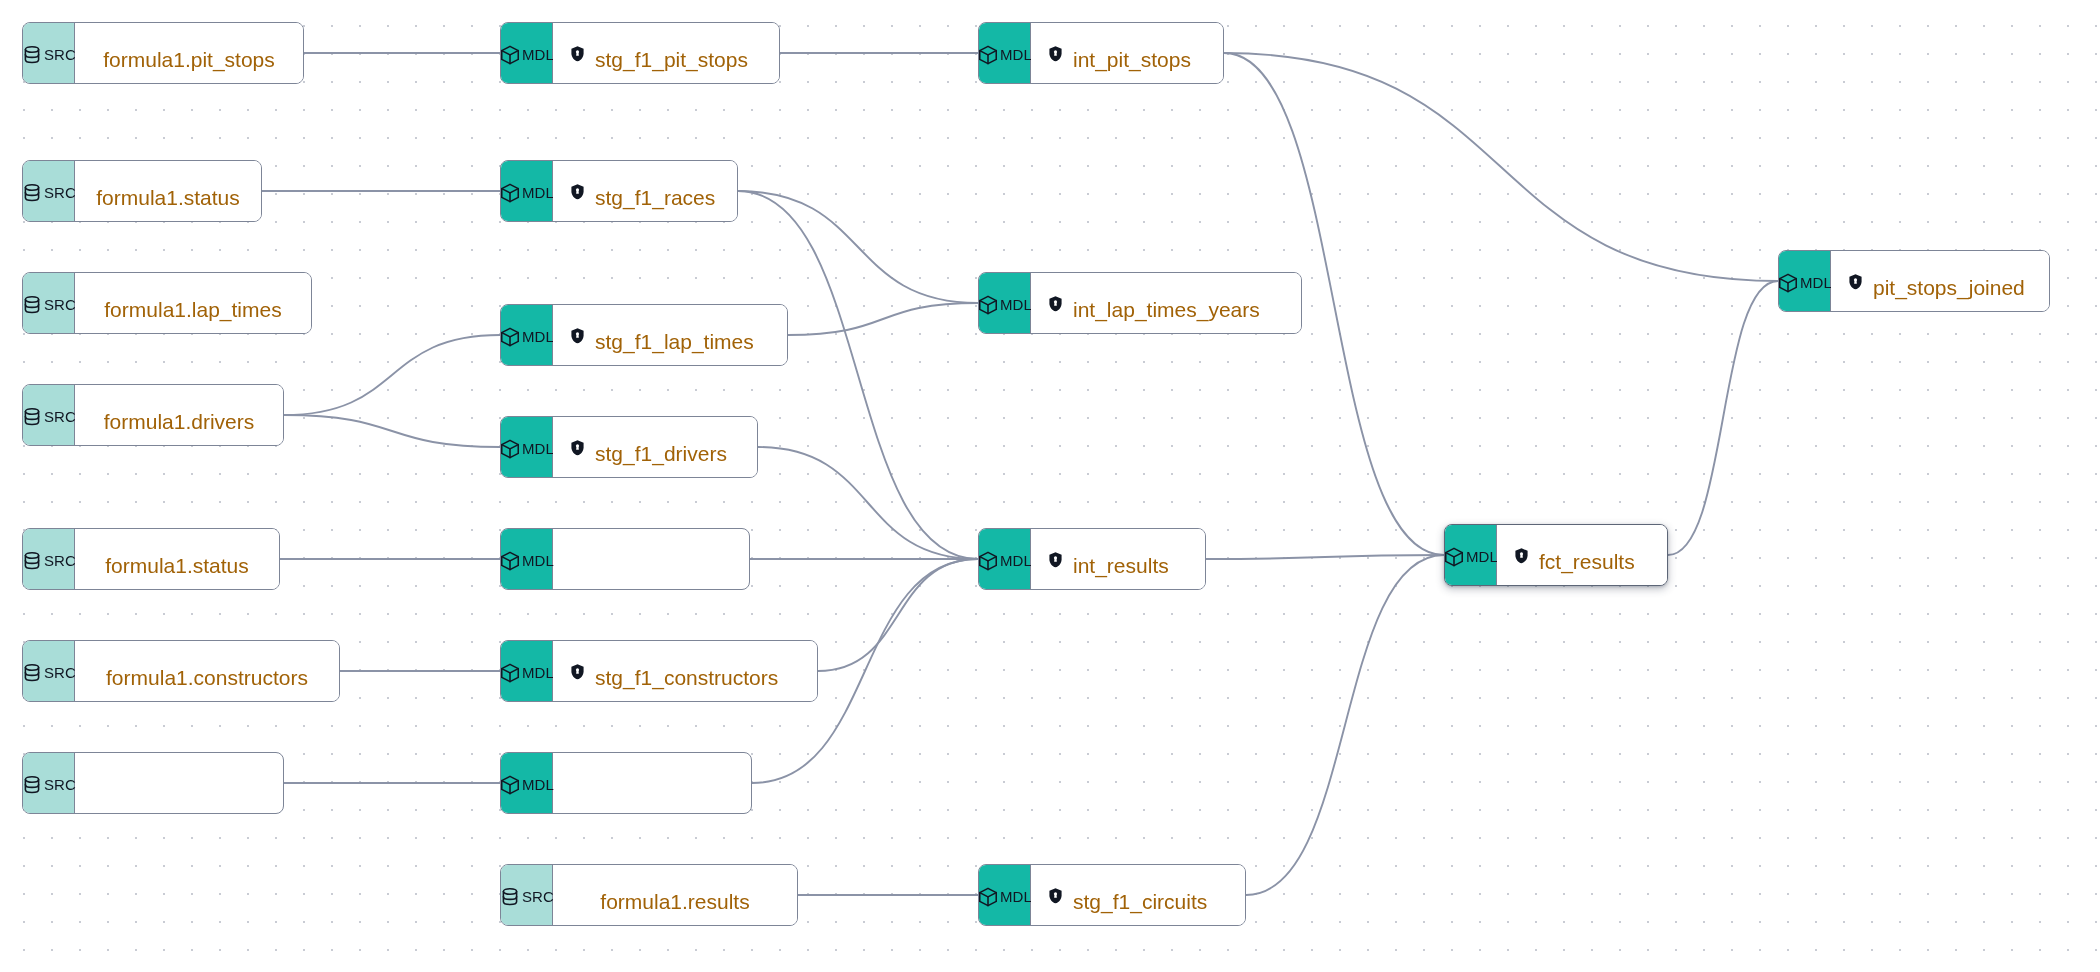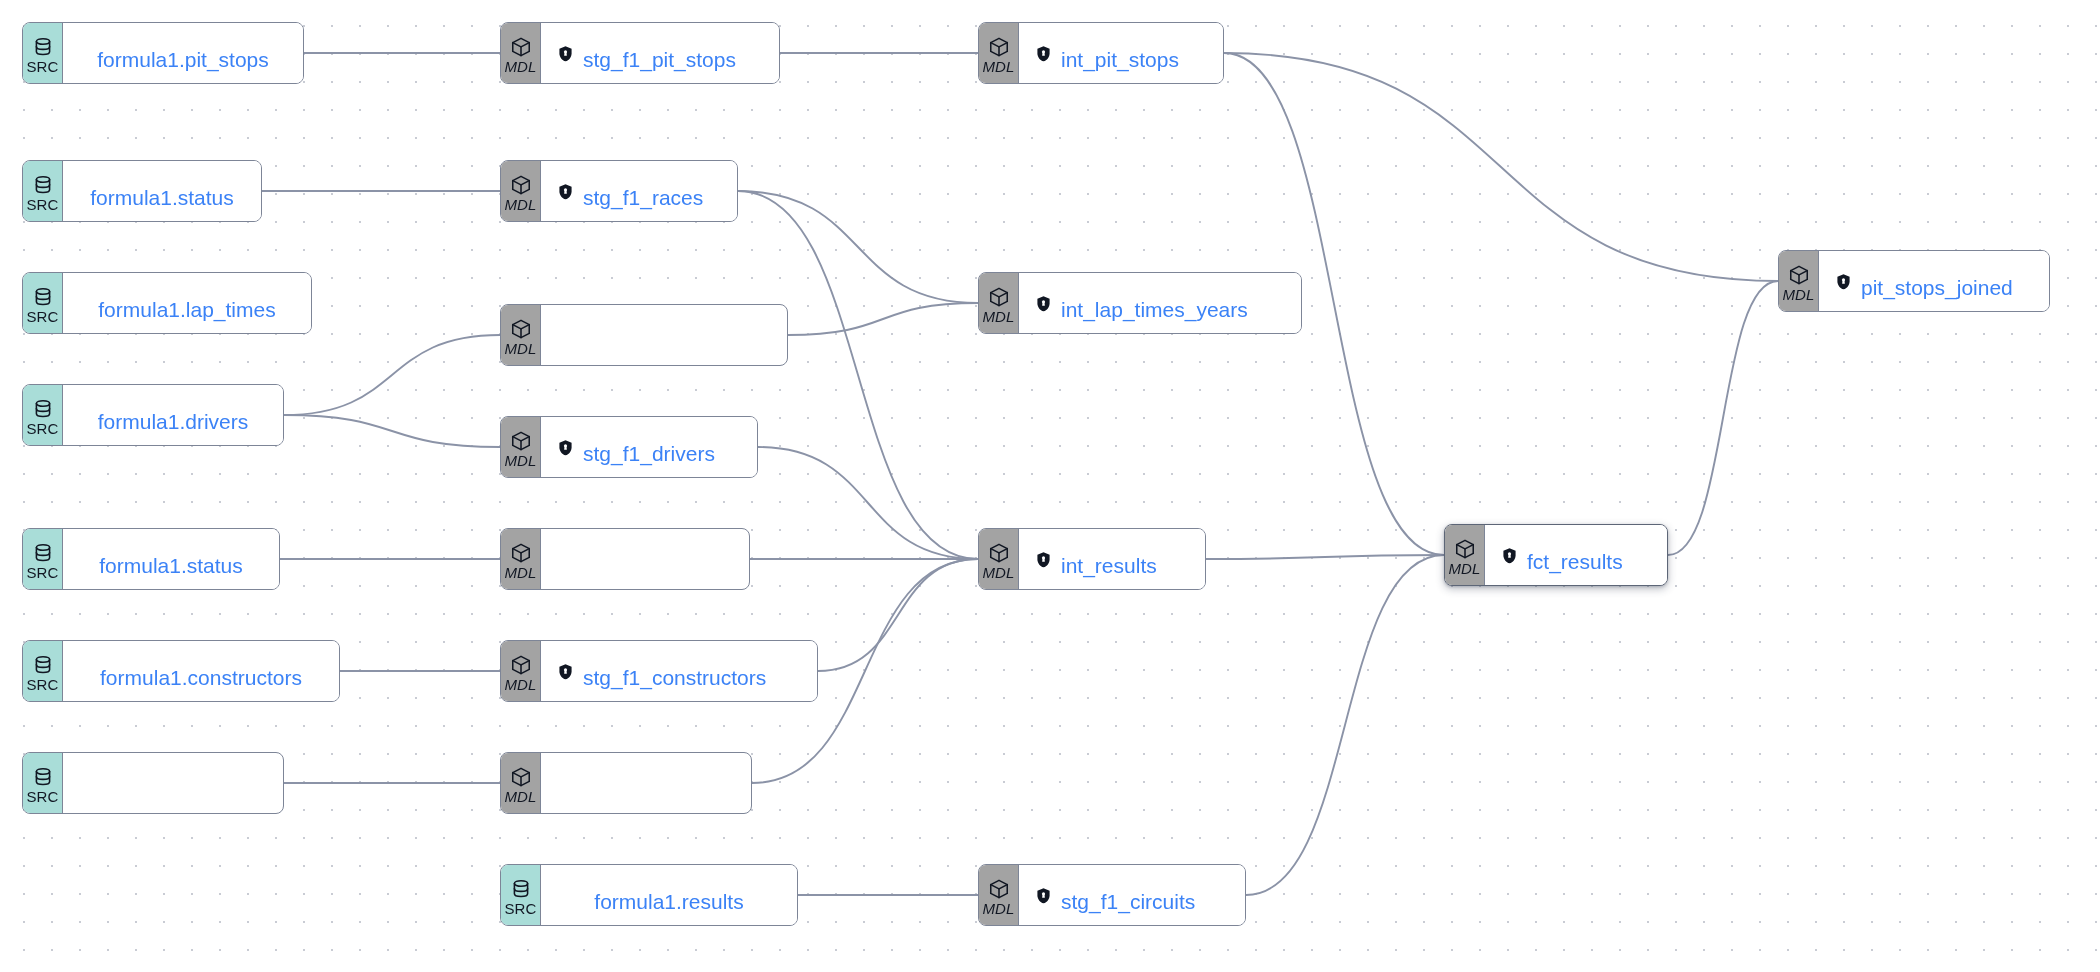--- a/index.html
+++ b/index.html
@@ -51,32 +51,32 @@
     cursor: pointer;
   }
   .node.selected {
     border-color: #5d6677;
     box-shadow: 0 3px 9px rgba(35,45,70,0.30), 0 1px 3px rgba(35,45,70,0.22);
     z-index: 5;
   }
 
   .badge {
     flex: 0 0 auto;
-    width: 40px;
+    width: 52px;
     display: flex;
-    flex-direction: column;
+    flex-direction: row;
     align-items: center;
     justify-content: center;
     gap: 1px;
     border-right: 1.4px solid #7d8597;
     box-sizing: border-box;
     padding-top: 3px;
   }
   .badge.src { background: #a9ddd8; }
-  .badge.mdl { background: #a3a3a3; font-style: italic; }
+  .badge.mdl { background: #14b8a6; }
 
   .badge .glyph {
     width: 22px;
     height: 22px;
     display: block;
     line-height: 0;
   }
   .badge .kind {
     font-size: 15px;
     letter-spacing: .1px;
@@ -98,21 +98,21 @@
 
   .shield {
     width: 17px;
     height: 17px;
     flex: 0 0 auto;
     display: block;
     line-height: 0;
   }
   .label {
     font-size: 21px;
-    color: #3b82f6;
+    color: #a16207;
     font-family: "Liberation Sans", sans-serif;
     line-height: 1;
     margin-top: 13px;
   }
 </style>
 </head>
 <body>
 
 <div id="canvas">
   <svg id="edges" viewBox="0 0 2100 972" preserveAspectRatio="none">
@@ -278,20 +278,28 @@
       </div>
       <div class="node" style="left: 500px; top: 304px; width: 288px;">
         <div class="badge mdl">
           <span class="glyph"><svg viewBox="0 0 24 24" width="22" height="22" fill="none" stroke="#111723" stroke-width="1.7" stroke-linecap="round" stroke-linejoin="round">
               <path d="M12 2.6 21 7.2v9.6L12 21.4 3 16.8V7.2z"></path>
               <path d="M3 7.2 12 11.9l9-4.7"></path>
               <path d="M12 11.9v9.5"></path>
             </svg></span>
           <span class="kind">MDL</span>
         </div>
+        <div class="body">
+          <span class="shield"><svg viewBox="0 0 24 24" width="17" height="17">
+              <path d="M12 1.8 3.4 5.4v6.1c0 5.3 3.7 10.2 8.6 11.4 4.9-1.2 8.6-6.1 8.6-11.4V5.4z" fill="#111723"></path>
+              <circle cx="12" cy="9.6" r="2.2" fill="#ffffff"></circle>
+              <path d="M10.6 10.4h2.8l.5 4.6h-3.8z" fill="#ffffff"></path>
+            </svg></span>
+          <span class="label">stg_f1_lap_times</span>
+        </div>
       </div>
       <div class="node" style="left: 500px; top: 416px; width: 258px;">
         <div class="badge mdl">
           <span class="glyph"><svg viewBox="0 0 24 24" width="22" height="22" fill="none" stroke="#111723" stroke-width="1.7" stroke-linecap="round" stroke-linejoin="round">
               <path d="M12 2.6 21 7.2v9.6L12 21.4 3 16.8V7.2z"></path>
               <path d="M3 7.2 12 11.9l9-4.7"></path>
               <path d="M12 11.9v9.5"></path>
             </svg></span>
           <span class="kind">MDL</span>
         </div>

